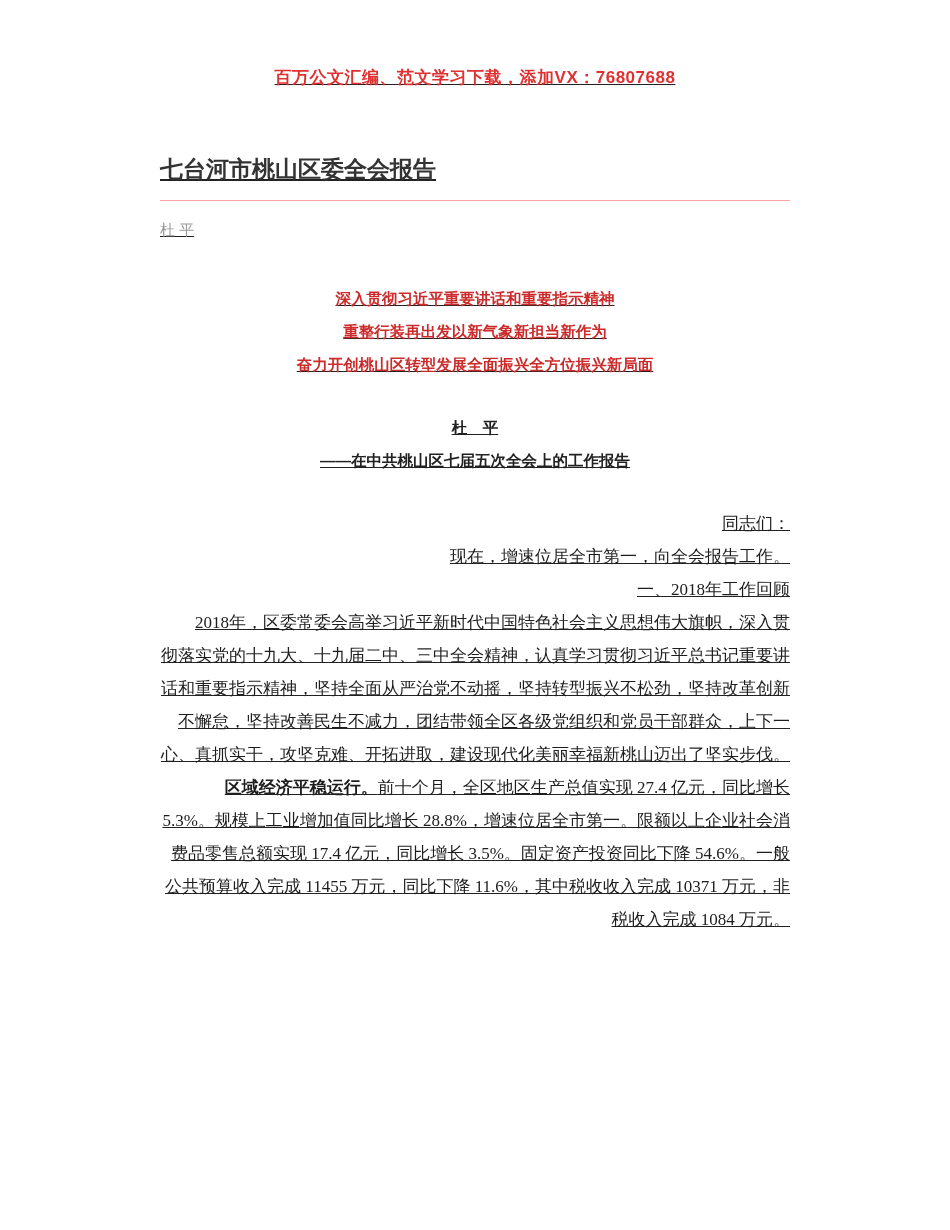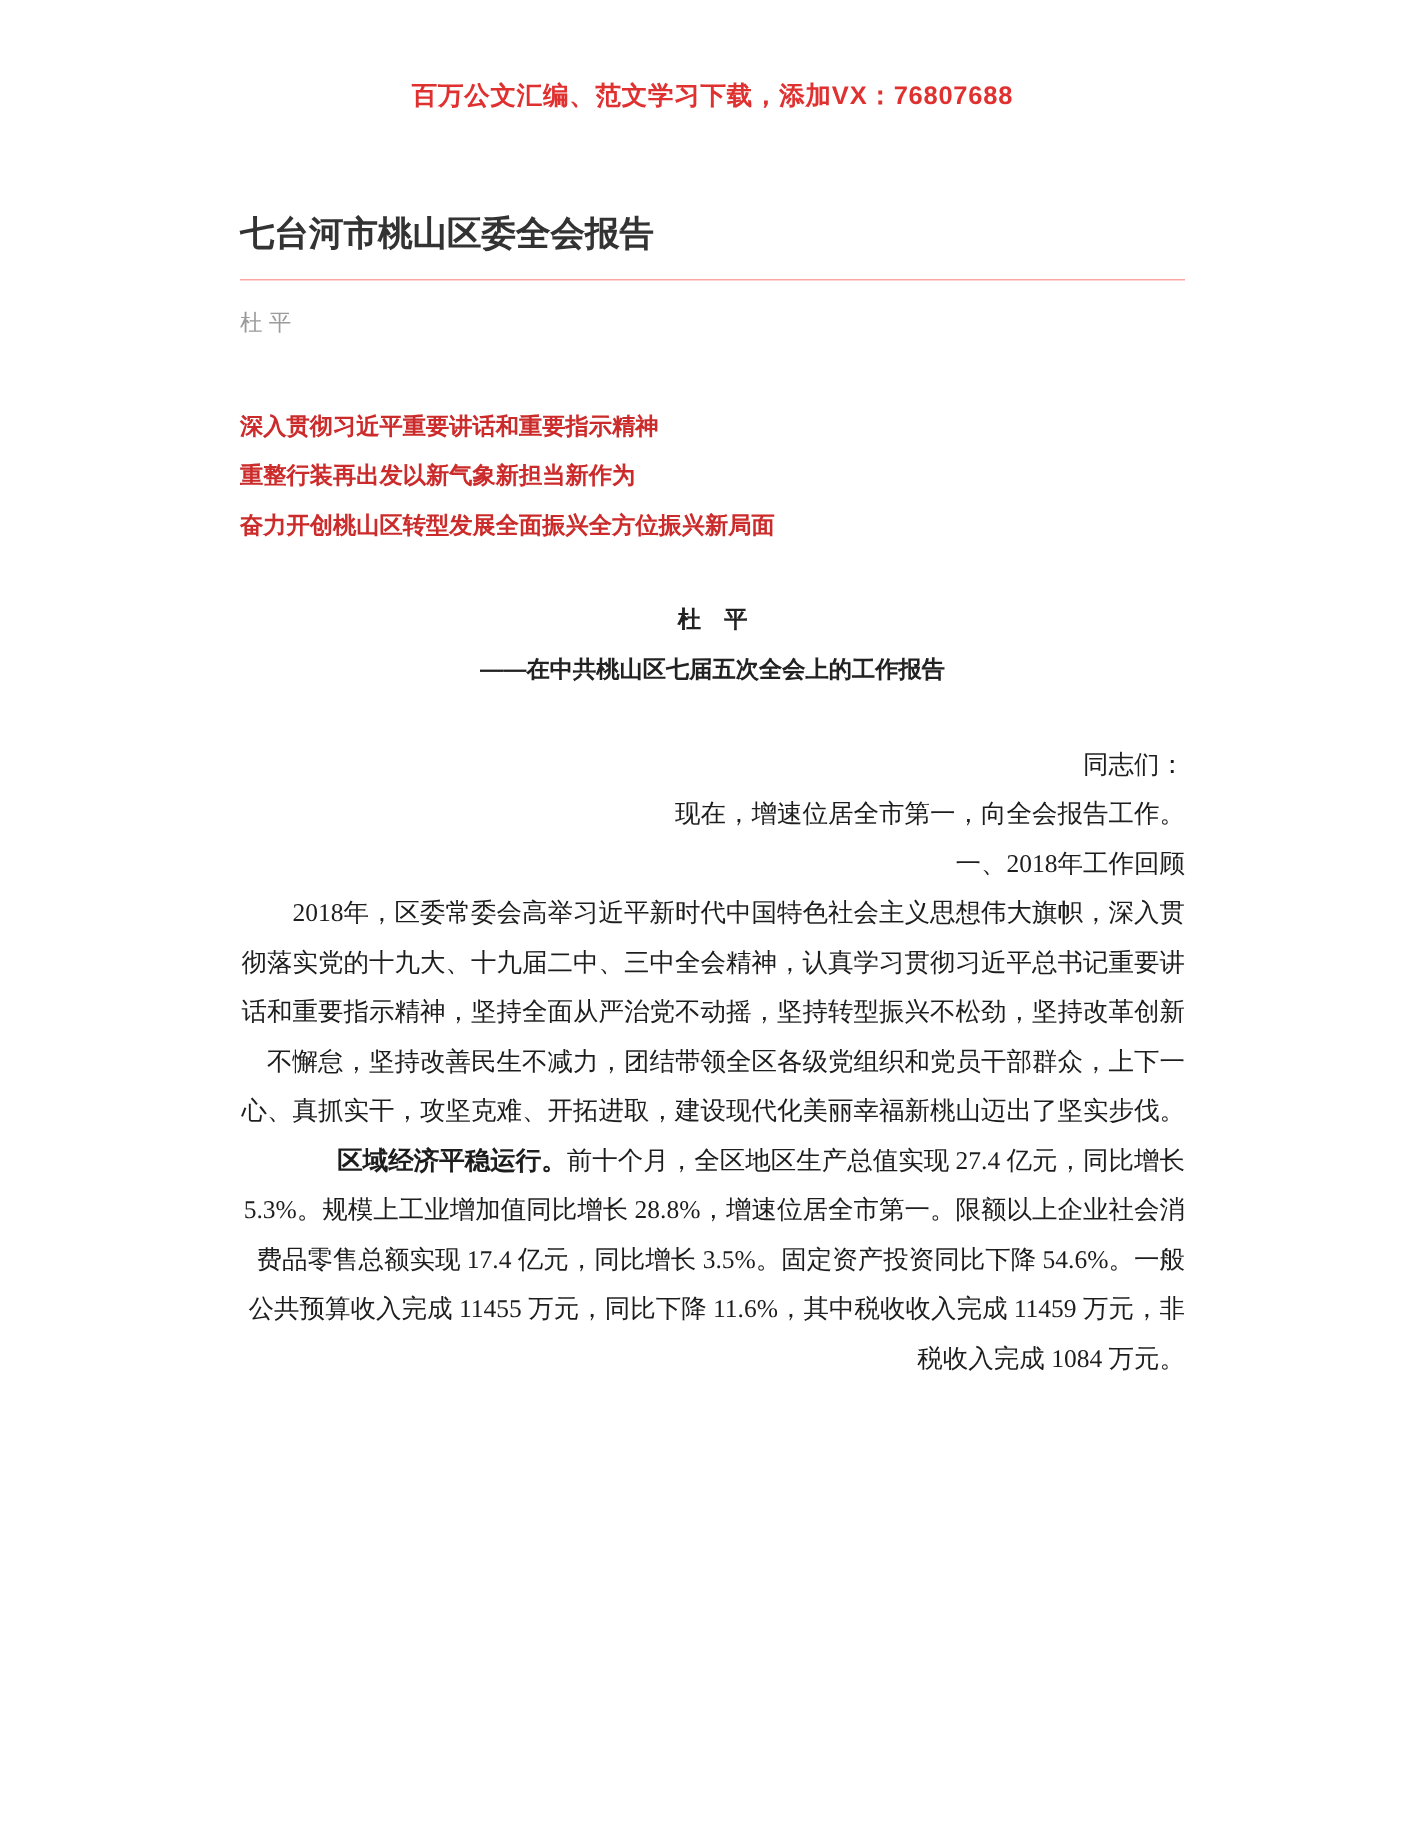--- a/index.html
+++ b/index.html
@@ -5,23 +5,24 @@
   html, body { margin: 0; padding: 0; background: #ffffff; }
   body {
     width: 950px;
     min-height: 1230px;
     font-family: "Liberation Sans", sans-serif;
     color: #222222;
     -webkit-font-smoothing: antialiased;
   }
   .page {
     width: 630px;
-    margin: 0 auto;
+    margin: 14px auto;
     padding-top: 52px;
     padding-bottom: 60px;
+    text-decoration: underline;
   }
   .promo-banner {
     text-align: center;
     color: #e03131;
     font-size: 17px;
     font-weight: bold;
     letter-spacing: 0.5px;
     line-height: 24px;
   }
   .article-title {
@@ -34,21 +35,21 @@
     line-height: 30px;
   }
   .article-meta {
     margin-top: 16px;
     color: #9b9b9b;
     font-size: 15px;
     line-height: 25px;
   }
   .doc-headings {
     margin-top: 40px;
-    text-align: left;
+    text-align: center;
   }
   .doc-heading-line {
     color: #cc2b2b;
     font-weight: bold;
     font-size: 15.5px;
     line-height: 33px;
   }
   .doc-center-block {
     margin-top: 30px;
     text-align: center;
@@ -100,17 +101,17 @@
     <p class="para indent">
       <span>现在，增速位居全市第一，向全会报告工作。</span>
     </p>
     <p class="para indent">
       <span>一、2018年工作回顾</span>
     </p>
     <p class="para indent">
       <span>2018年，区委常委会高举习近平新时代中国特色社会主义思想伟大旗帜，深入贯彻落实党的十九大、十九届二中、三中全会精神，认真学习贯彻习近平总书记重要讲话和重要指示精神，坚持全面从严治党不动摇，坚持转型振兴不松劲，坚持改革创新不懈怠，坚持改善民生不减力，团结带领全区各级党组织和党员干部群众，上下一心、真抓实干，攻坚克难、开拓进取，建设现代化美丽幸福新桃山迈出了坚实步伐。</span>
     </p>
     <p class="para indent">
-      <b>区域经济平稳运行。</b><span>前十个月，全区地区生产总值实现 27.4 亿元，同比增长 5.3%。规模上工业增加值同比增长 28.8%，增速位居全市第一。限额以上企业社会消费品零售总额实现 17.4 亿元，同比增长 3.5%。固定资产投资同比下降 54.6%。一般公共预算收入完成 11455 万元，同比下降 11.6%，其中税收收入完成 11459 万元，非税收入完成 1084 万元。</span>
+      <b>区域经济平稳运行。</b><span>前十个月，全区地区生产总值实现 27.4 亿元，同比增长 5.3%。规模上工业增加值同比增长 28.8%，增速位居全市第一。限额以上企业社会消费品零售总额实现 17.4 亿元，同比增长 3.5%。固定资产投资同比下降 54.6%。一般公共预算收入完成 11455 万元，同比下降 11.6%，其中税收收入完成 10371 万元，非税收入完成 1084 万元。</span>
     </p>
   </div>
 
 </div>
 
 </body></html>

